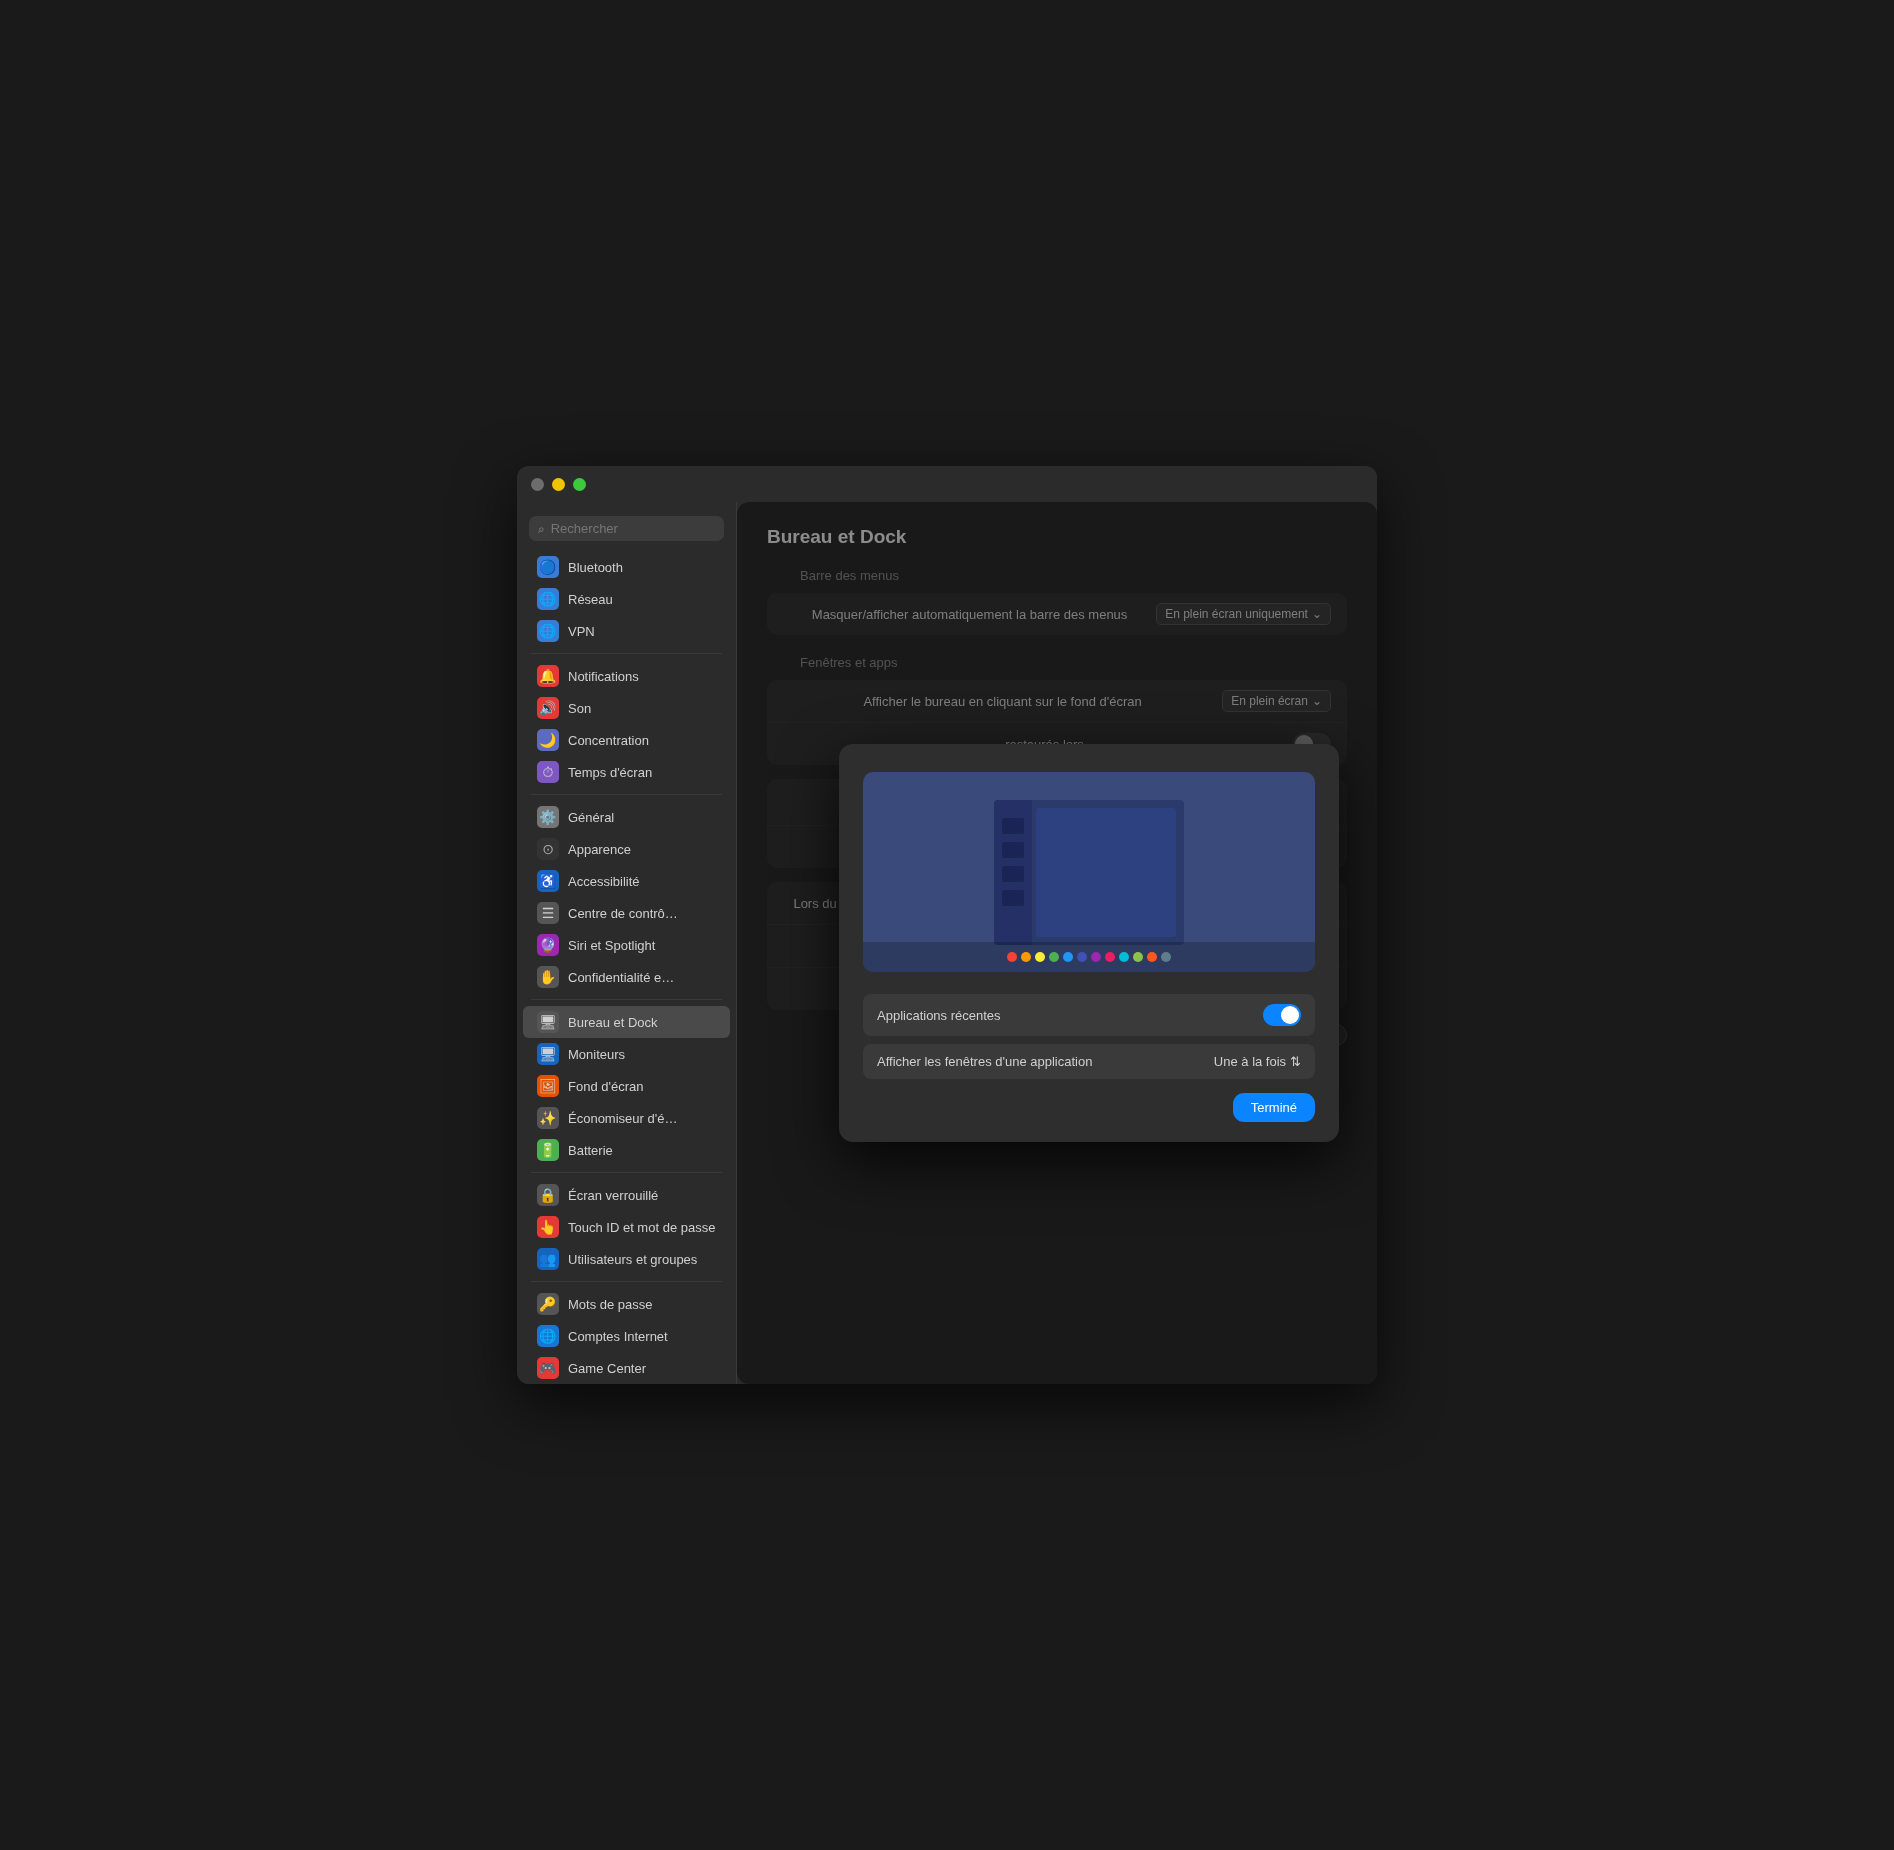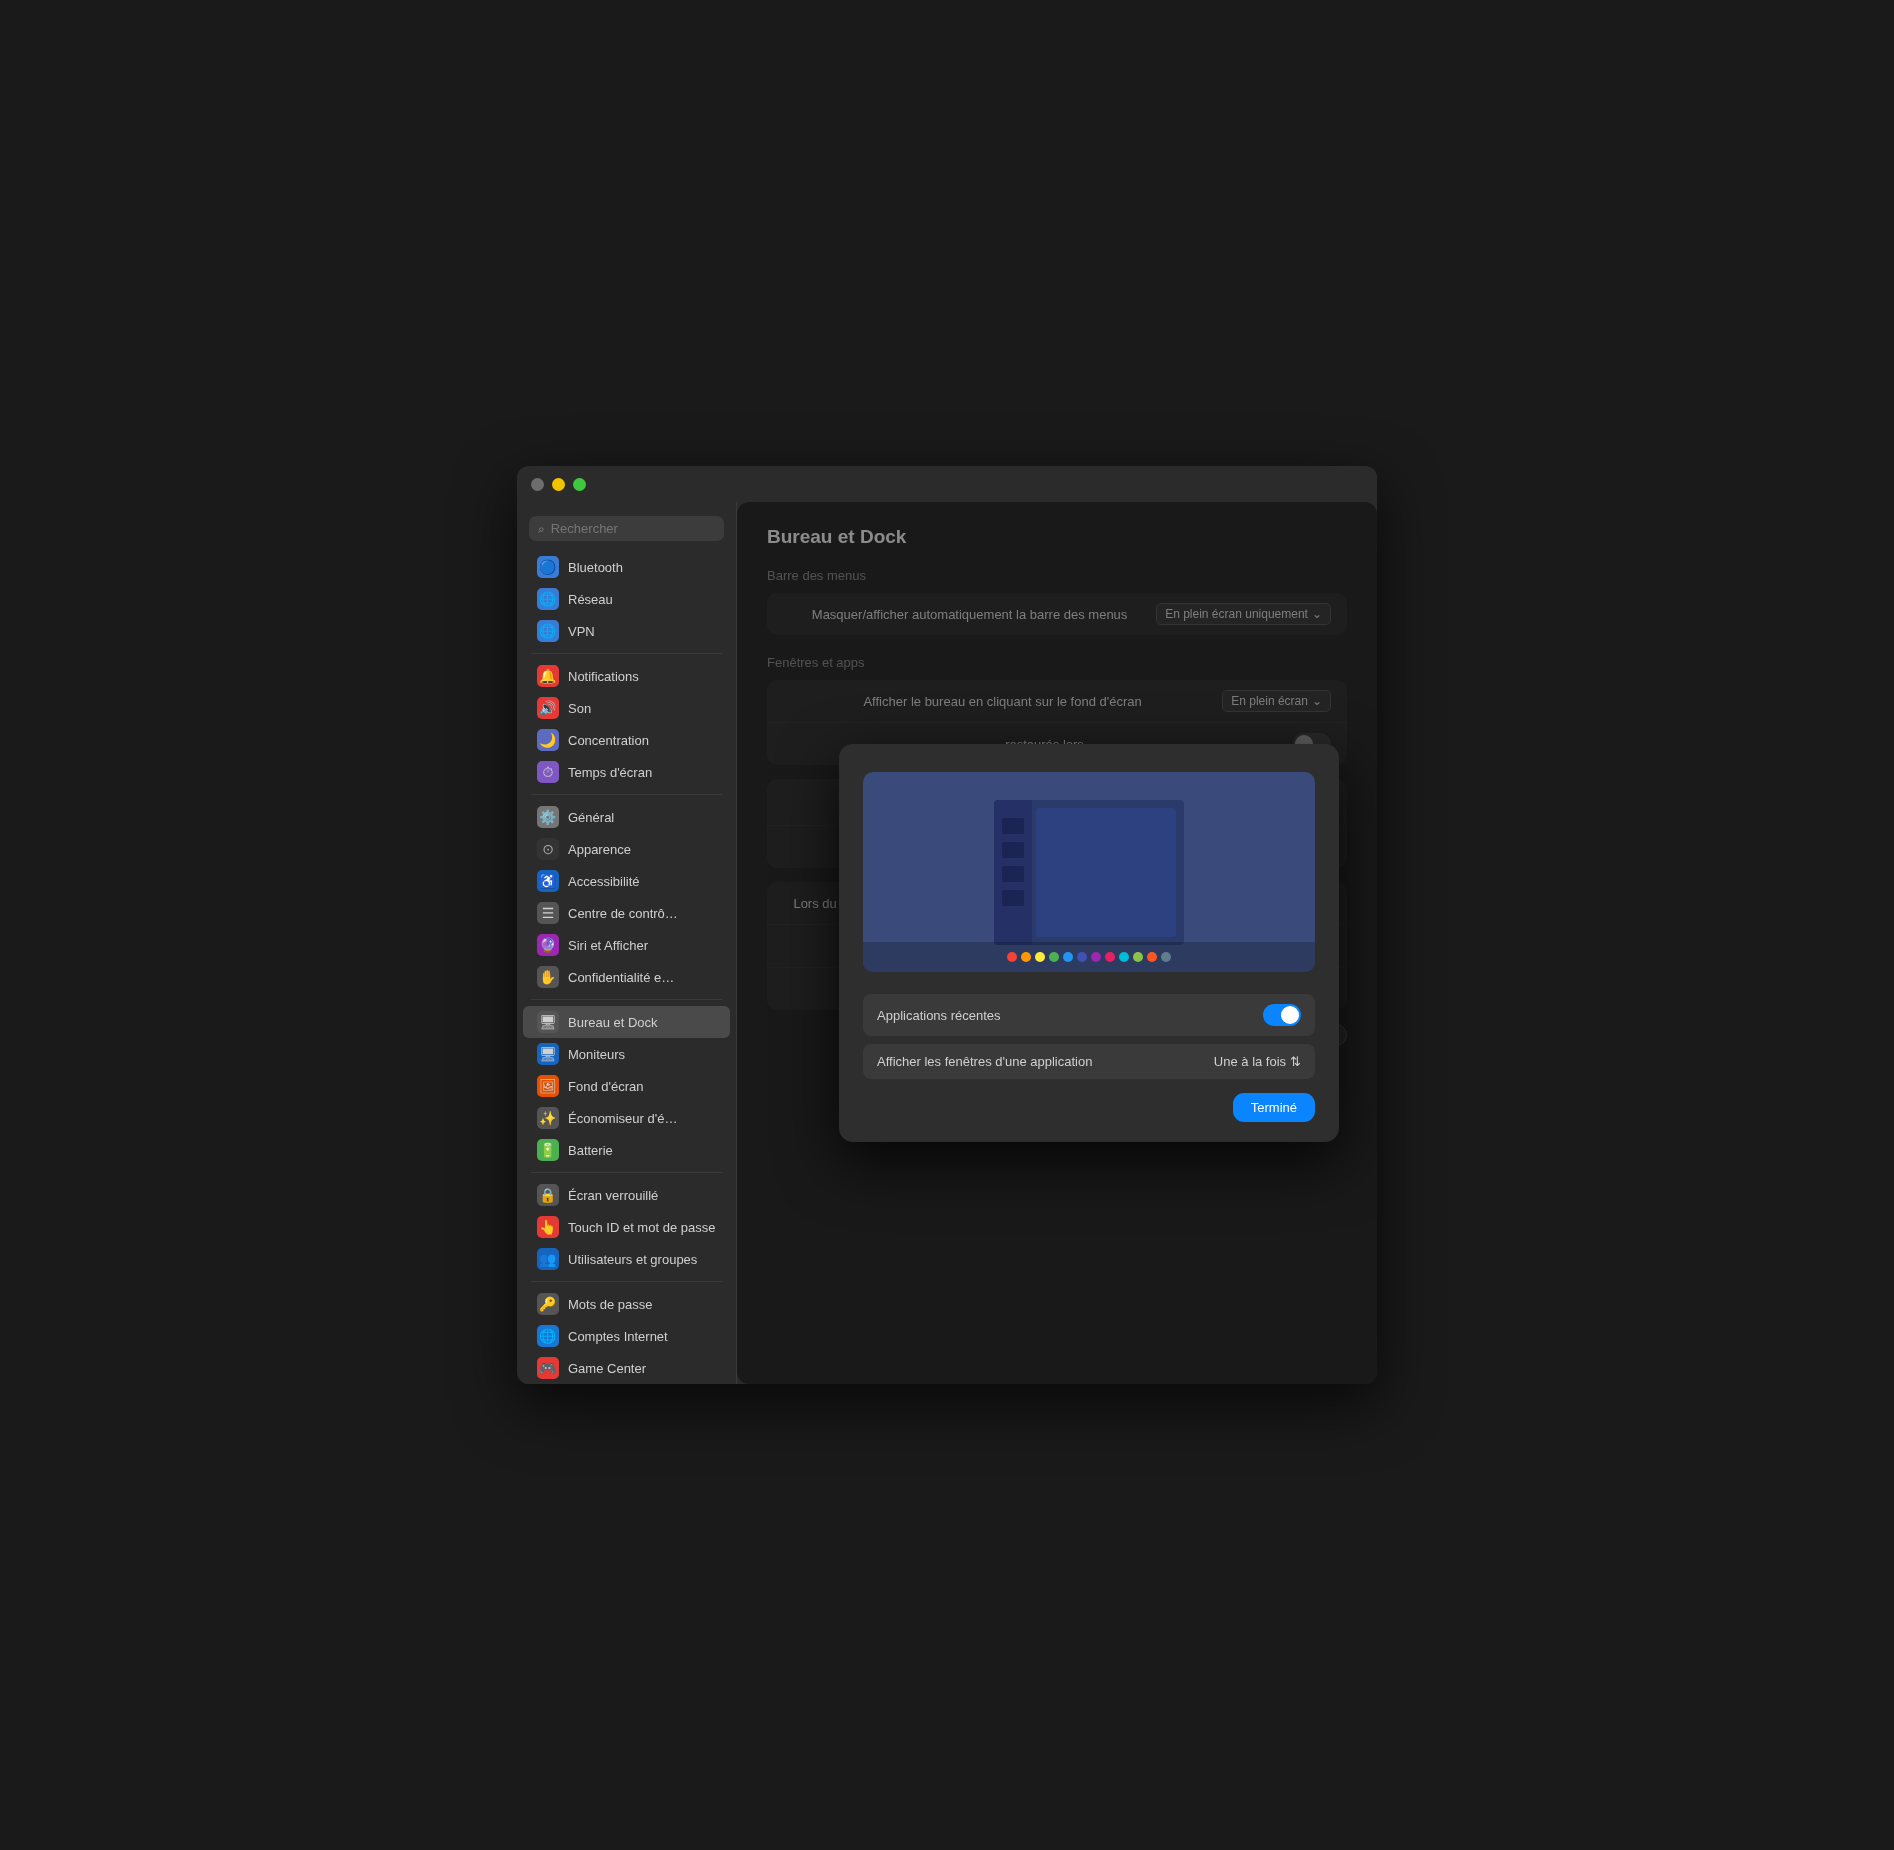--- a/index.html
+++ b/index.html
@@ -117,20 +117,21 @@
       font-size: 19px;
       font-weight: 600;
       color: #e8e8e8;
       margin-bottom: 18px;
     }
     .section-label {
       font-size: 13px;
       color: #888;
       margin-bottom: 10px;
       margin-top: 20px;
+      margin-left: 33px;
     }
     .settings-group {
       background: #323232;
       border-radius: 10px;
       overflow: hidden;
       margin-bottom: 14px;
     }
     .settings-row {
       display: flex;
       align-items: center;
@@ -454,21 +455,21 @@
       <div class="sidebar-item">
         <div class="sidebar-icon" style="background:#1565c0;">♿</div>
         <span>Accessibilité</span>
       </div>
       <div class="sidebar-item">
         <div class="sidebar-icon" style="background:#555;">☰</div>
         <span>Centre de contrô…</span>
       </div>
       <div class="sidebar-item">
         <div class="sidebar-icon" style="background:#9c27b0;">🔮</div>
-        <span>Siri et Afficher</span>
+        <span>Siri et Spotlight</span>
       </div>
       <div class="sidebar-item">
         <div class="sidebar-icon" style="background:#555;">✋</div>
         <span>Confidentialité e…</span>
       </div>
 
       <div class="sidebar-divider"></div>
 
       <div class="sidebar-item active">
         <div class="sidebar-icon" style="background:#555;">🖥</div>

